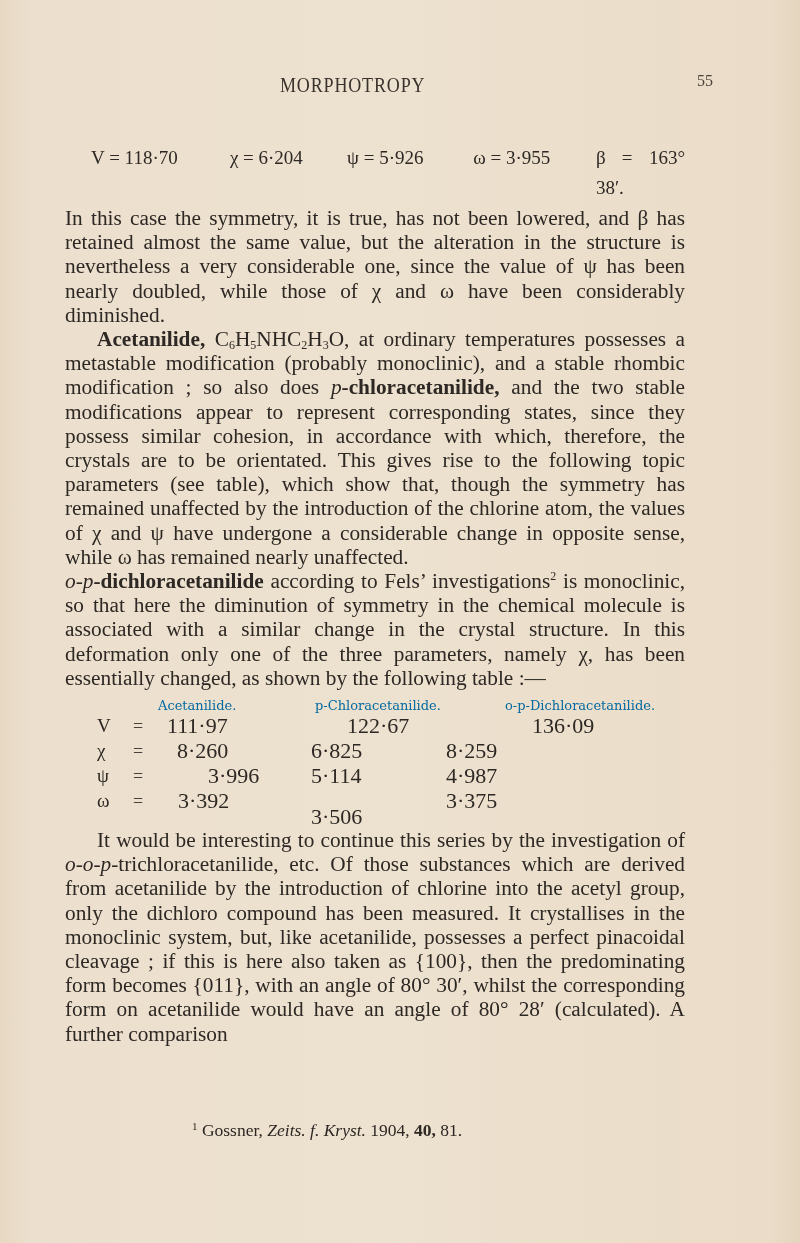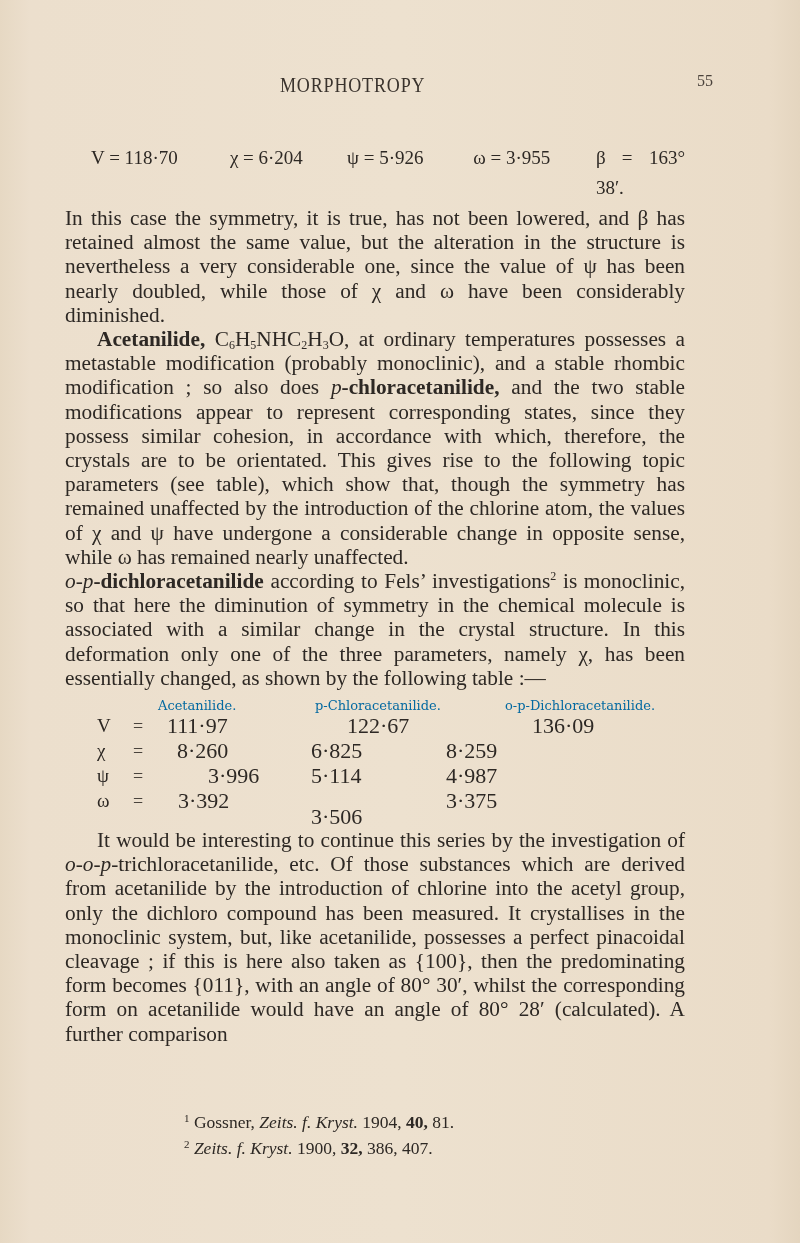--- a/index.html
+++ b/index.html
@@ -124,21 +124,21 @@
       font-size: 22px;
     }
     .footnotes {
       position: absolute;
       top: 1107px;
       left: 180px;
       font-size: 17.5px;
       line-height: 22px;
       color: #2d2824;
     }
-    .footnotes p { margin: 4px; }
+    .footnotes p { margin: 12px; }
     .footnotes sup {
       font-size: 11px;
       vertical-align: 6px;
       line-height: 0;
     }
   </style>
 </head>
 <body>
 
 <div class="page">
@@ -199,14 +199,13 @@
         <span class="val" style="left:381px;">3·375</span>
       </div>
     </div>
 
     <p class="indent"><span>It would be interesting to continue this series by the investigation of </span><span class="ital">o-o-p</span><span>-trichloracetanilide, etc.  Of those substances which are derived from acetanilide by the introduction of chlorine into the acetyl group, only the dichloro compound has been measured. It crystallises in the monoclinic system, but, like acetanilide, possesses a perfect pinacoidal cleavage ; if this is here also taken as {100}, then the predominating form becomes {011}, with an angle of 80° 30′, whilst the corresponding form on acetanilide would have an angle of 80° 28′ (calculated).  A further comparison</span></p>
   </div>
 </div>
 
 <div class="footnotes">
   <p><sup>1</sup> <span>Gossner, </span><span class="ital">Zeits. f. Kryst.</span><span> 1904, </span><span class="bold">40,</span><span> 81.</span></p>
-  <p><sup>2</sup> <span class="ital">Zeits. f. Kryst.</span><span> 1900, </span><span class="bold">32,</span><span> 386, 407.</span></p>
 </div>
 
 </body></html>

